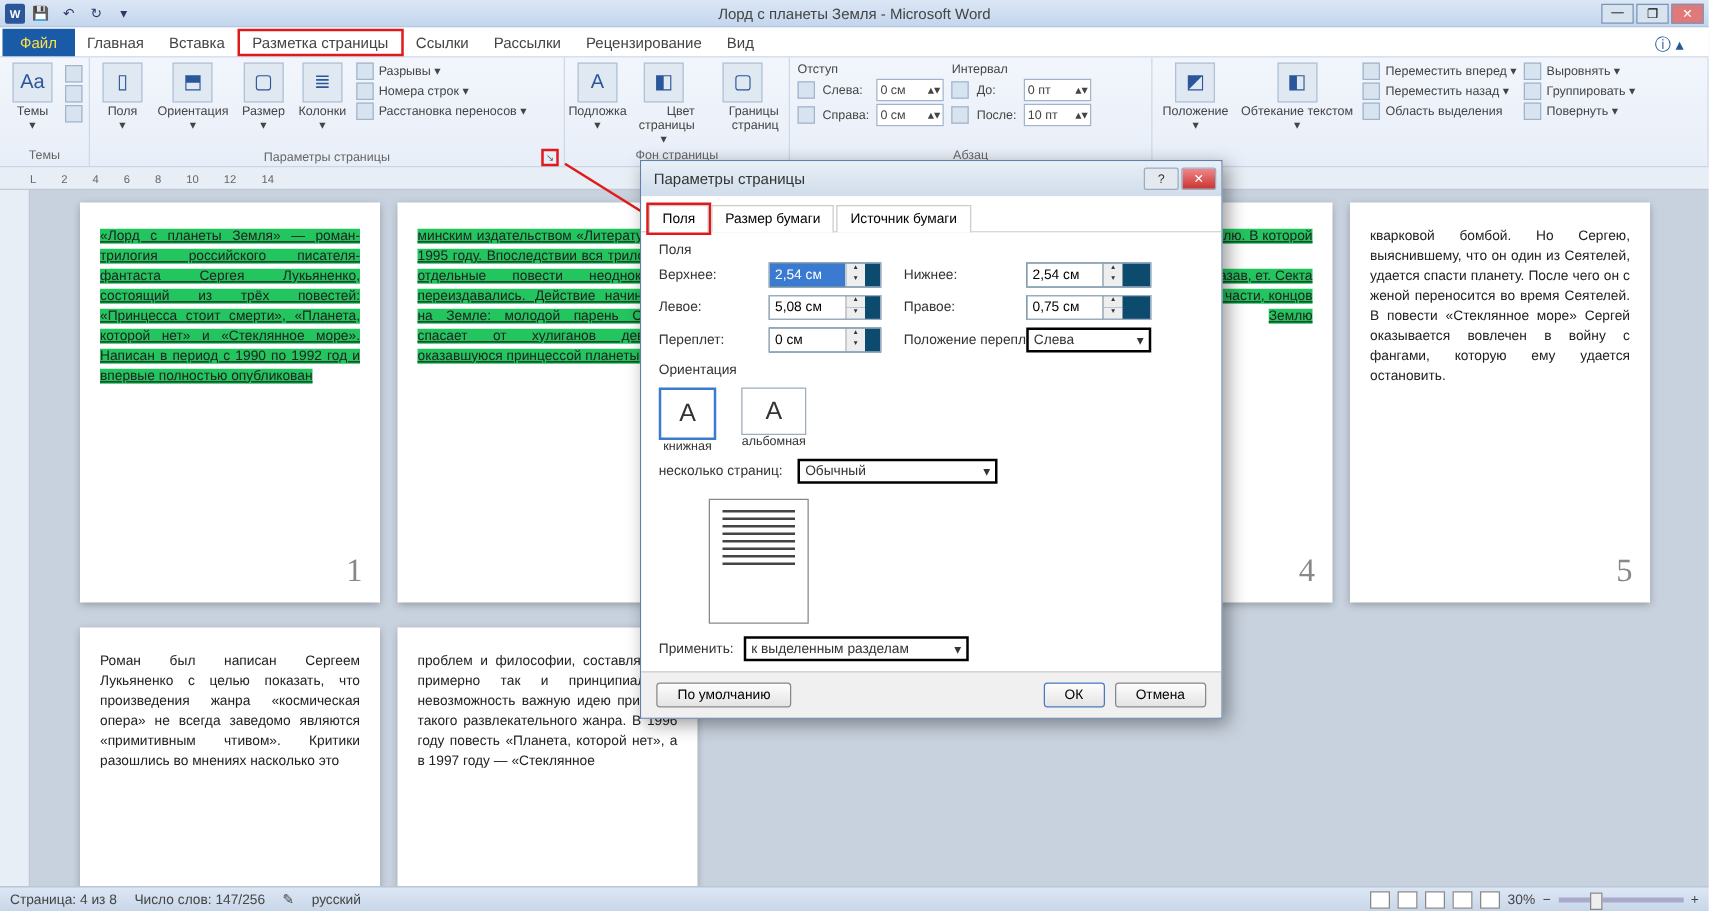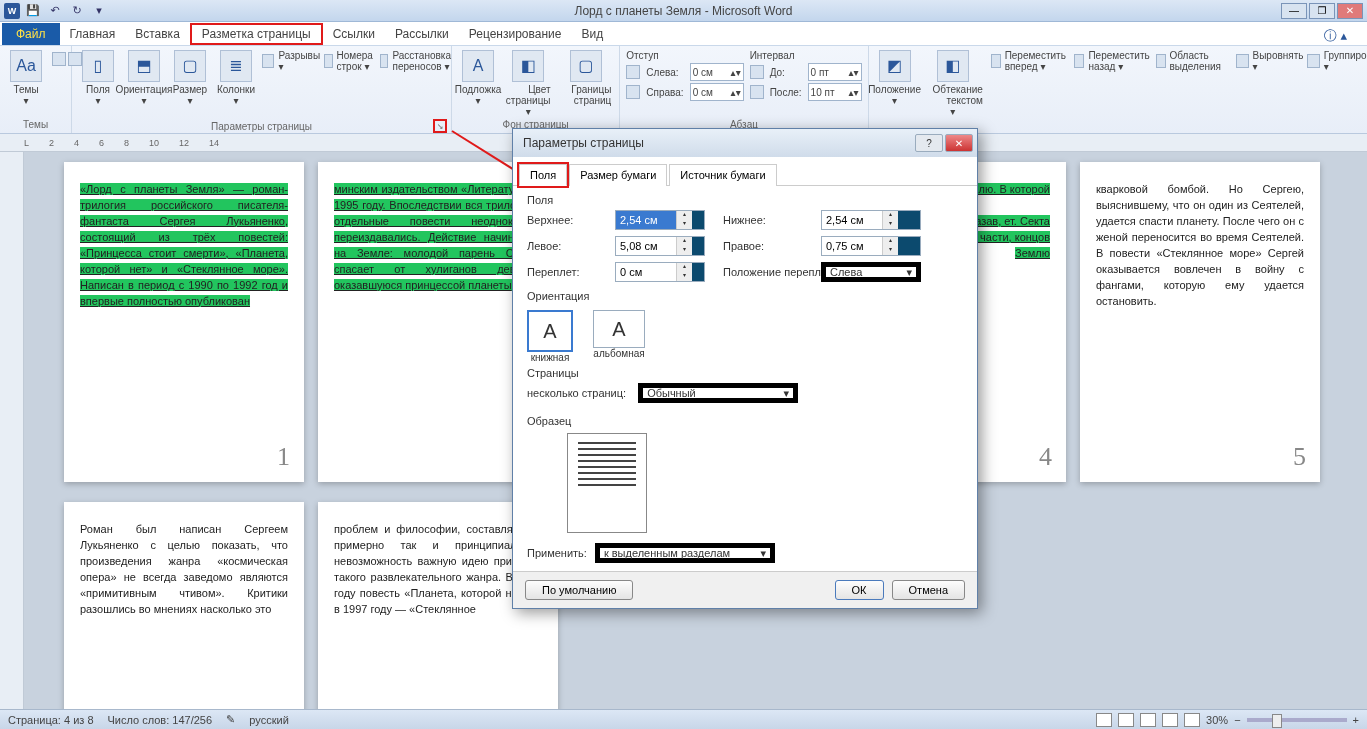--- a/index.html
+++ b/index.html
@@ -22,21 +22,21 @@
 .rtab.highlighted { border: 2px solid #e01a1a; }
 .help-icon { margin-left: auto; padding-right: 20px; color: #2b579a; font-size: 13px; }
 
 
 .ribbon { height: 88px; background: linear-gradient(#f2f6fc, #e8eef8); border-bottom: 1px solid #b9c9de; display: flex; }
 .rgroup { border-right: 1px solid #cdd9e8; display: flex; flex-direction: column; padding: 2px 4px 0 4px; }
 .rgroup-body { flex: 1; display: flex; align-items: flex-start; gap: 2px; }
 .rgroup-label { text-align: center; font-size: 10px; color: #666; height: 14px; }
 .bigbtn { display: flex; flex-direction: column; align-items: center; padding: 2px 4px; font-size: 10px; color: #444; min-width: 44px; text-align: right; line-height: 1.1; }
 .bigbtn .ic { width: 32px; height: 32px; background: #e0e8f2; border: 1px solid #b0c0d6; margin-bottom: 2px; display: flex; align-items: center; justify-content: center; font-size: 16px; color: #2b579a; }
-.stackmenu { display: flex; flex-direction: row; gap: 2px; padding: 2px; font-size: 10px; color: #444; }
+.stackmenu { display: flex; flex-direction: column; gap: 2px; padding: 2px; font-size: 10px; color: #444; }
 .stackmenu div { display: flex; align-items: center; gap: 4px; }
 .mini-ic { width: 14px; height: 14px; background: #d8e3f0; border: 1px solid #a0b4cc; display: inline-block; }
 .indent-grid { display: grid; grid-template-columns: auto auto auto; gap: 2px 6px; font-size: 10px; color: #444; padding: 2px; align-items: center; }
 .indent-grid .hdr { font-weight: normal; grid-column: 1 / 4; }
 .spin { width: 54px; height: 18px; border: 1px solid #a0b4cc; background: #fff; padding: 0 2px; display: flex; align-items: center; justify-content: space-between; }
 .dlg-launcher { width: 14px; height: 14px; border: 1px solid #a0b4cc; font-size: 8px; display: flex; align-items: center; justify-content: center; margin-left: auto; position: relative; }
 .dlg-launcher.highlighted { border: 2px solid #e01a1a; }
 
 
 .ruler-area { height: 18px; background: #e8eef5; border-bottom: 1px solid #c0cad6; display: flex; align-items: center; font-size: 9px; color: #666; padding-left: 24px; gap: 20px; overflow: hidden; }
@@ -61,21 +61,21 @@
 .dlg-tab.active { background: #fff; border-bottom: 1px solid #fff; }
 .dlg-tab.highlighted { outline: 2px solid #e01a1a; }
 .dlg-body { background: #fff; padding: 8px 14px; font-size: 11px; color: #333; }
 .fieldset-label { font-size: 11px; margin-bottom: 4px; }
 .margin-grid { display: grid; grid-template-columns: 70px 90px 80px 100px; gap: 6px 18px; align-items: center; margin-bottom: 8px; }
 .dspin { display: flex; border: 1px solid #9aacbe; height: 20px; background: #0c4a6e; }
 .dspin input { border: none; width: 60px; padding: 0 4px; font-size: 11px; outline: none; }
 .dspin.sel input { background: #3a7ad0; color: #fff; }
 .dspin .arrows { width: 16px; display: flex; flex-direction: column; border-left: 1px solid #ccc; }
 .dspin .arrows span { flex: 1; font-size: 6px; text-align: center; line-height: 1; background: #eee; }
-.dcombo { border: 5px solid #000000; height: 20px; display: flex; align-items: center; padding: 0 4px; background: #fff; justify-content: space-between; }
+.dcombo { border: 2px solid #000000; height: 20px; display: flex; align-items: center; padding: 0 4px; background: #fff; justify-content: space-between; }
 .orient-row { display: flex; gap: 20px; margin: 8px 0 4px 0; }
 .orient-box { text-align: center; font-size: 10px; }
 .orient-ic { width: 46px; height: 42px; border: 1px solid #9aacbe; display: flex; align-items: center; justify-content: center; font-size: 20px; background: #fff; }
 .orient-box.active .orient-ic { border: 2px solid #3a7ad0; }
 .preview-box { width: 80px; height: 100px; border: 1px solid #888; margin: 6px 0 10px 40px; padding: 8px 10px; }
 .preview-box .line { height: 2px; background: #444; margin-bottom: 4px; }
 .dlg-footer { display: flex; padding: 8px 12px; background: #f0f0f0; border-top: 1px solid #ccc; align-items: center; }
 .btn { padding: 3px 16px; border: 1px solid #888; background: linear-gradient(#fdfdfd, #e4e4e4); font-size: 11px; border-radius: 3px; }
 .btn.primary { border-color: #4a7abc; }
 
@@ -386,30 +386,28 @@
       <div class="orient-box active">
           <div class="orient-ic">A</div>
           <div>книжная</div>
         </div>
       <div class="orient-box">
           <div class="orient-ic" style="width:52px;height:38px">A</div>
           <div>альбомная</div>
         </div>
     </div>
 
-    <div class="fieldset-label">Страницы</div>
     <div style="display:flex;align-items:center;gap:12px;margin-bottom:12px">
       <span>несколько страниц:</span>
       <div class="dcombo" style="width:160px">
           <span>Обычный</span>
           <span>▾</span>
         </div>
     </div>
 
-    <div class="fieldset-label">Образец</div>
     <div class="preview-box">
       <div class="line"></div>
         <div class="line"></div>
         <div class="line"></div>
         <div class="line"></div>
         <div class="line"></div>
         <div class="line"></div>
         <div class="line"></div>
         <div class="line"></div>
     </div>

